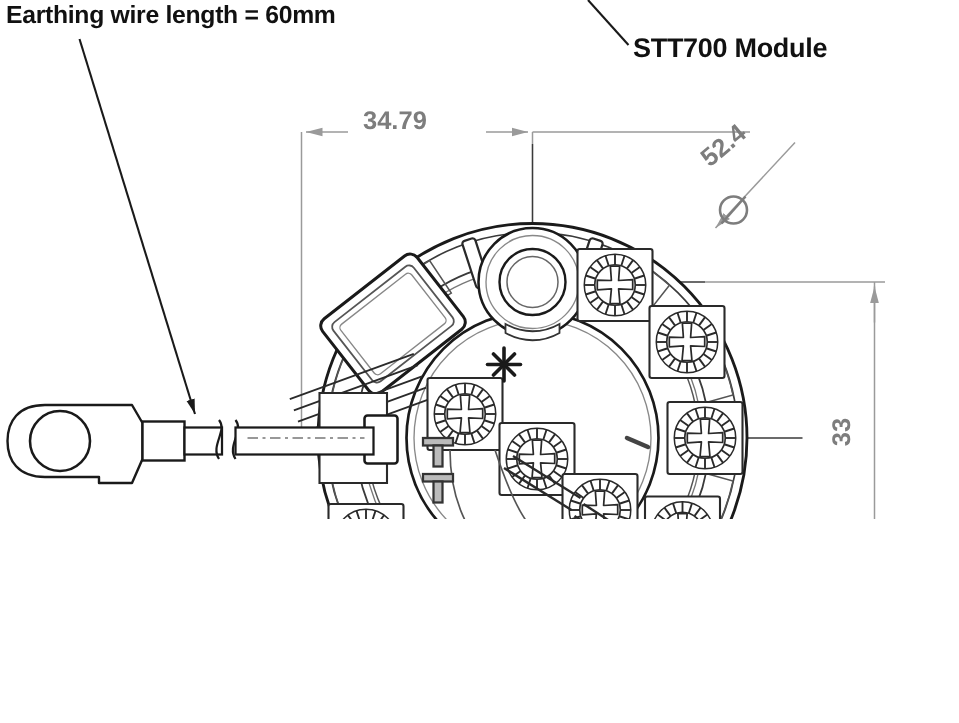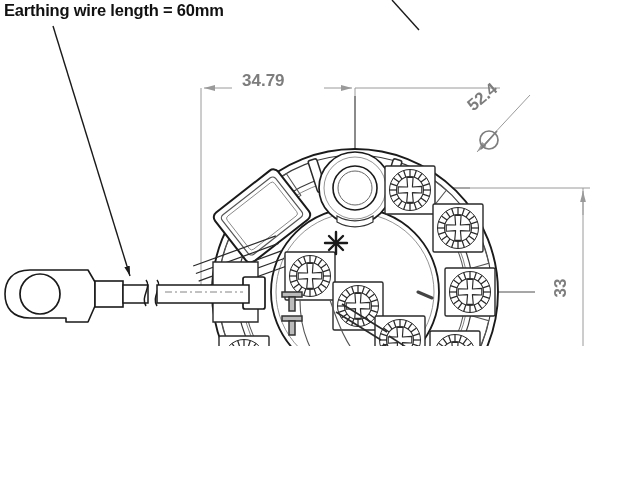--- a/index.html
+++ b/index.html
@@ -379,20 +379,21 @@
     </g>
 
     <g stroke="#1a1a1a" stroke-width="1.4" fill="none">
       <line x1="53" y1="26" x2="130" y2="276" marker-end="url(#arrBlack)"></line>
       <line x1="392" y1="0" x2="419" y2="30"></line>
     </g>
   </svg>
 
   <div class="label-text" id="earthing-label">Earthing wire length = 60mm</div>
 
+  <div class="label-text" id="stt700-label">STT700 Module</div>
 
   <div class="dim-text" id="dim-2425">34.79</div>
 
   <div class="dim-text" id="dim-33">33</div>
 
   <div class="dim-text" id="dim-diam">52.4</div>
 
 </div>
 
 </body></html>

